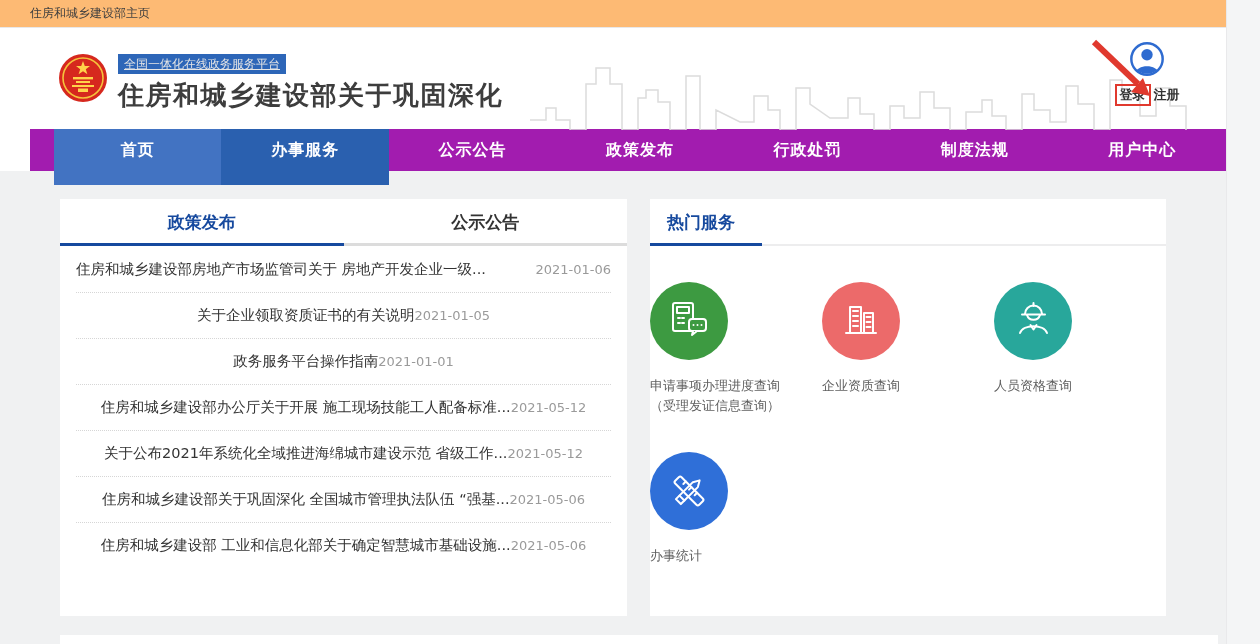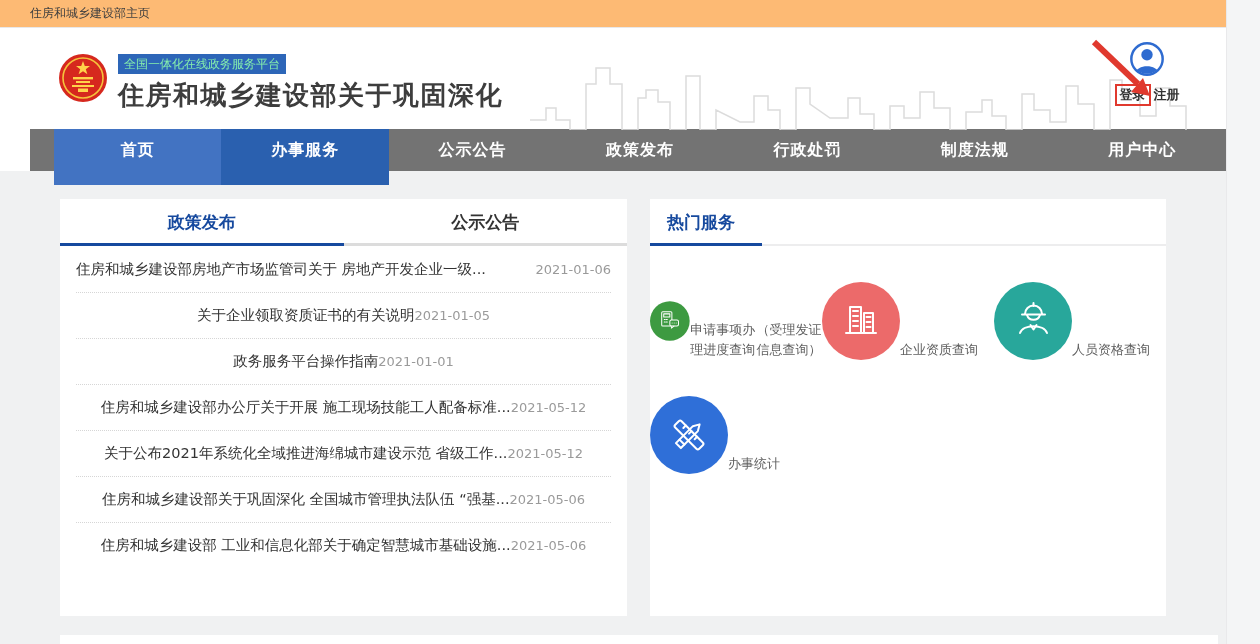--- a/index.html
+++ b/index.html
@@ -10,34 +10,34 @@
     background:#f4f5f6; border-left:1px solid #e9e9eb; }
 
   
   .topbar { height:28px; background:#fdba74; border-bottom:1px solid #e8e8ea;
     line-height:27px; padding-left:30px; font-size:12px; color:#3f3f3f; }
 
   
   .header { position:relative; height:101px; background:#fff; }
   .emblem { position:absolute; left:58px; top:25px; }
   .brand { position:absolute; left:118px; top:25px; }
-  .badge { display:inline-block; background:#2d66b8; color:#86efac; font-size:12px;
-    padding:2px 6px; line-height:16px; }
+  .badge { display:inline-block; background:#2d66b8; color:#e5e5e5; font-size:12px;
+    padding:2px 6px; line-height:16px;text-decoration:underline; }
   .brand-title { margin-top:4px; font-size:26px; font-weight:600; color:#3d3d3d;
     letter-spacing:1.5px; }
   .skyline { position:absolute; right:36px; bottom:-1px; }
   .account { position:absolute; right:36px; top:12px; width:86px; text-align:center;font-weight:bold; }
   .auth { margin-top:2px; font-size:13px; color:#333; }
   .login-box { display:inline-block; border:2px solid #e0392e; padding:0 3px; cursor:pointer; }
   .register { margin-left:3px; cursor:pointer; }
   .annot-arrow { position:absolute; left:1088px; top:10px; }
 
   
   .nav-row { height:42px; background:#fff; padding-left:30px; }
-  .nav { display:flex; height:56px; background:#737373; padding-left:24px; }
+  .nav { display:flex; height:56px; background:#a21caf; padding-left:24px; }
   .nav-item { flex:1; text-align:center; line-height:42px; color:#fff; font-size:16px;
     font-weight:bold; letter-spacing:1px; cursor:pointer; white-space:nowrap; }
   .nav-item.active { background:#4273c2; }
   .nav-item.alt { background:#2a60af; }
 
   
   .content { height:473px; background:#f0f1f2; padding:28px 0 0 60px; }
   .panels { display:flex; gap:23px; }
   .panel { background:#fff; height:417px; }
   .news-panel { width:567px; }
@@ -57,21 +57,21 @@
   .news-date { font-size:13px; color:#9a9a9a; white-space:nowrap; }
 
   
   .panel-header { position:relative; height:47px; line-height:47px; padding-left:17px;
     border-bottom:2px solid #ededee; }
   .panel-header .ph-title { font-size:17px; font-weight:bold; color:#16499e; }
   .ph-underline { position:absolute; left:0; bottom:-2px; width:112px; height:3px;
     background:#16499e; }
   .services { display:grid; grid-template-columns:repeat(3,1fr); padding-top:36px;
     row-gap:36px; }
-  .service { display:flex; flex-direction:row; align-items:flex-end; cursor:pointer; }
+  .service { display:flex; flex-direction:column; align-items:flex-start; cursor:pointer; }
   .service-label { margin-top:16px; font-size:13px; color:#5f5f5f; line-height:20px;
     text-align:center; }
   .service-sublabel { font-size:13px; color:#5f5f5f; line-height:20px; text-align:center; }
 
   .footer-bar { width:1158px; height:9px; background:#fff; margin-top:19px; }
 </style>
 </head>
 <body>
 
 <div class="page">

